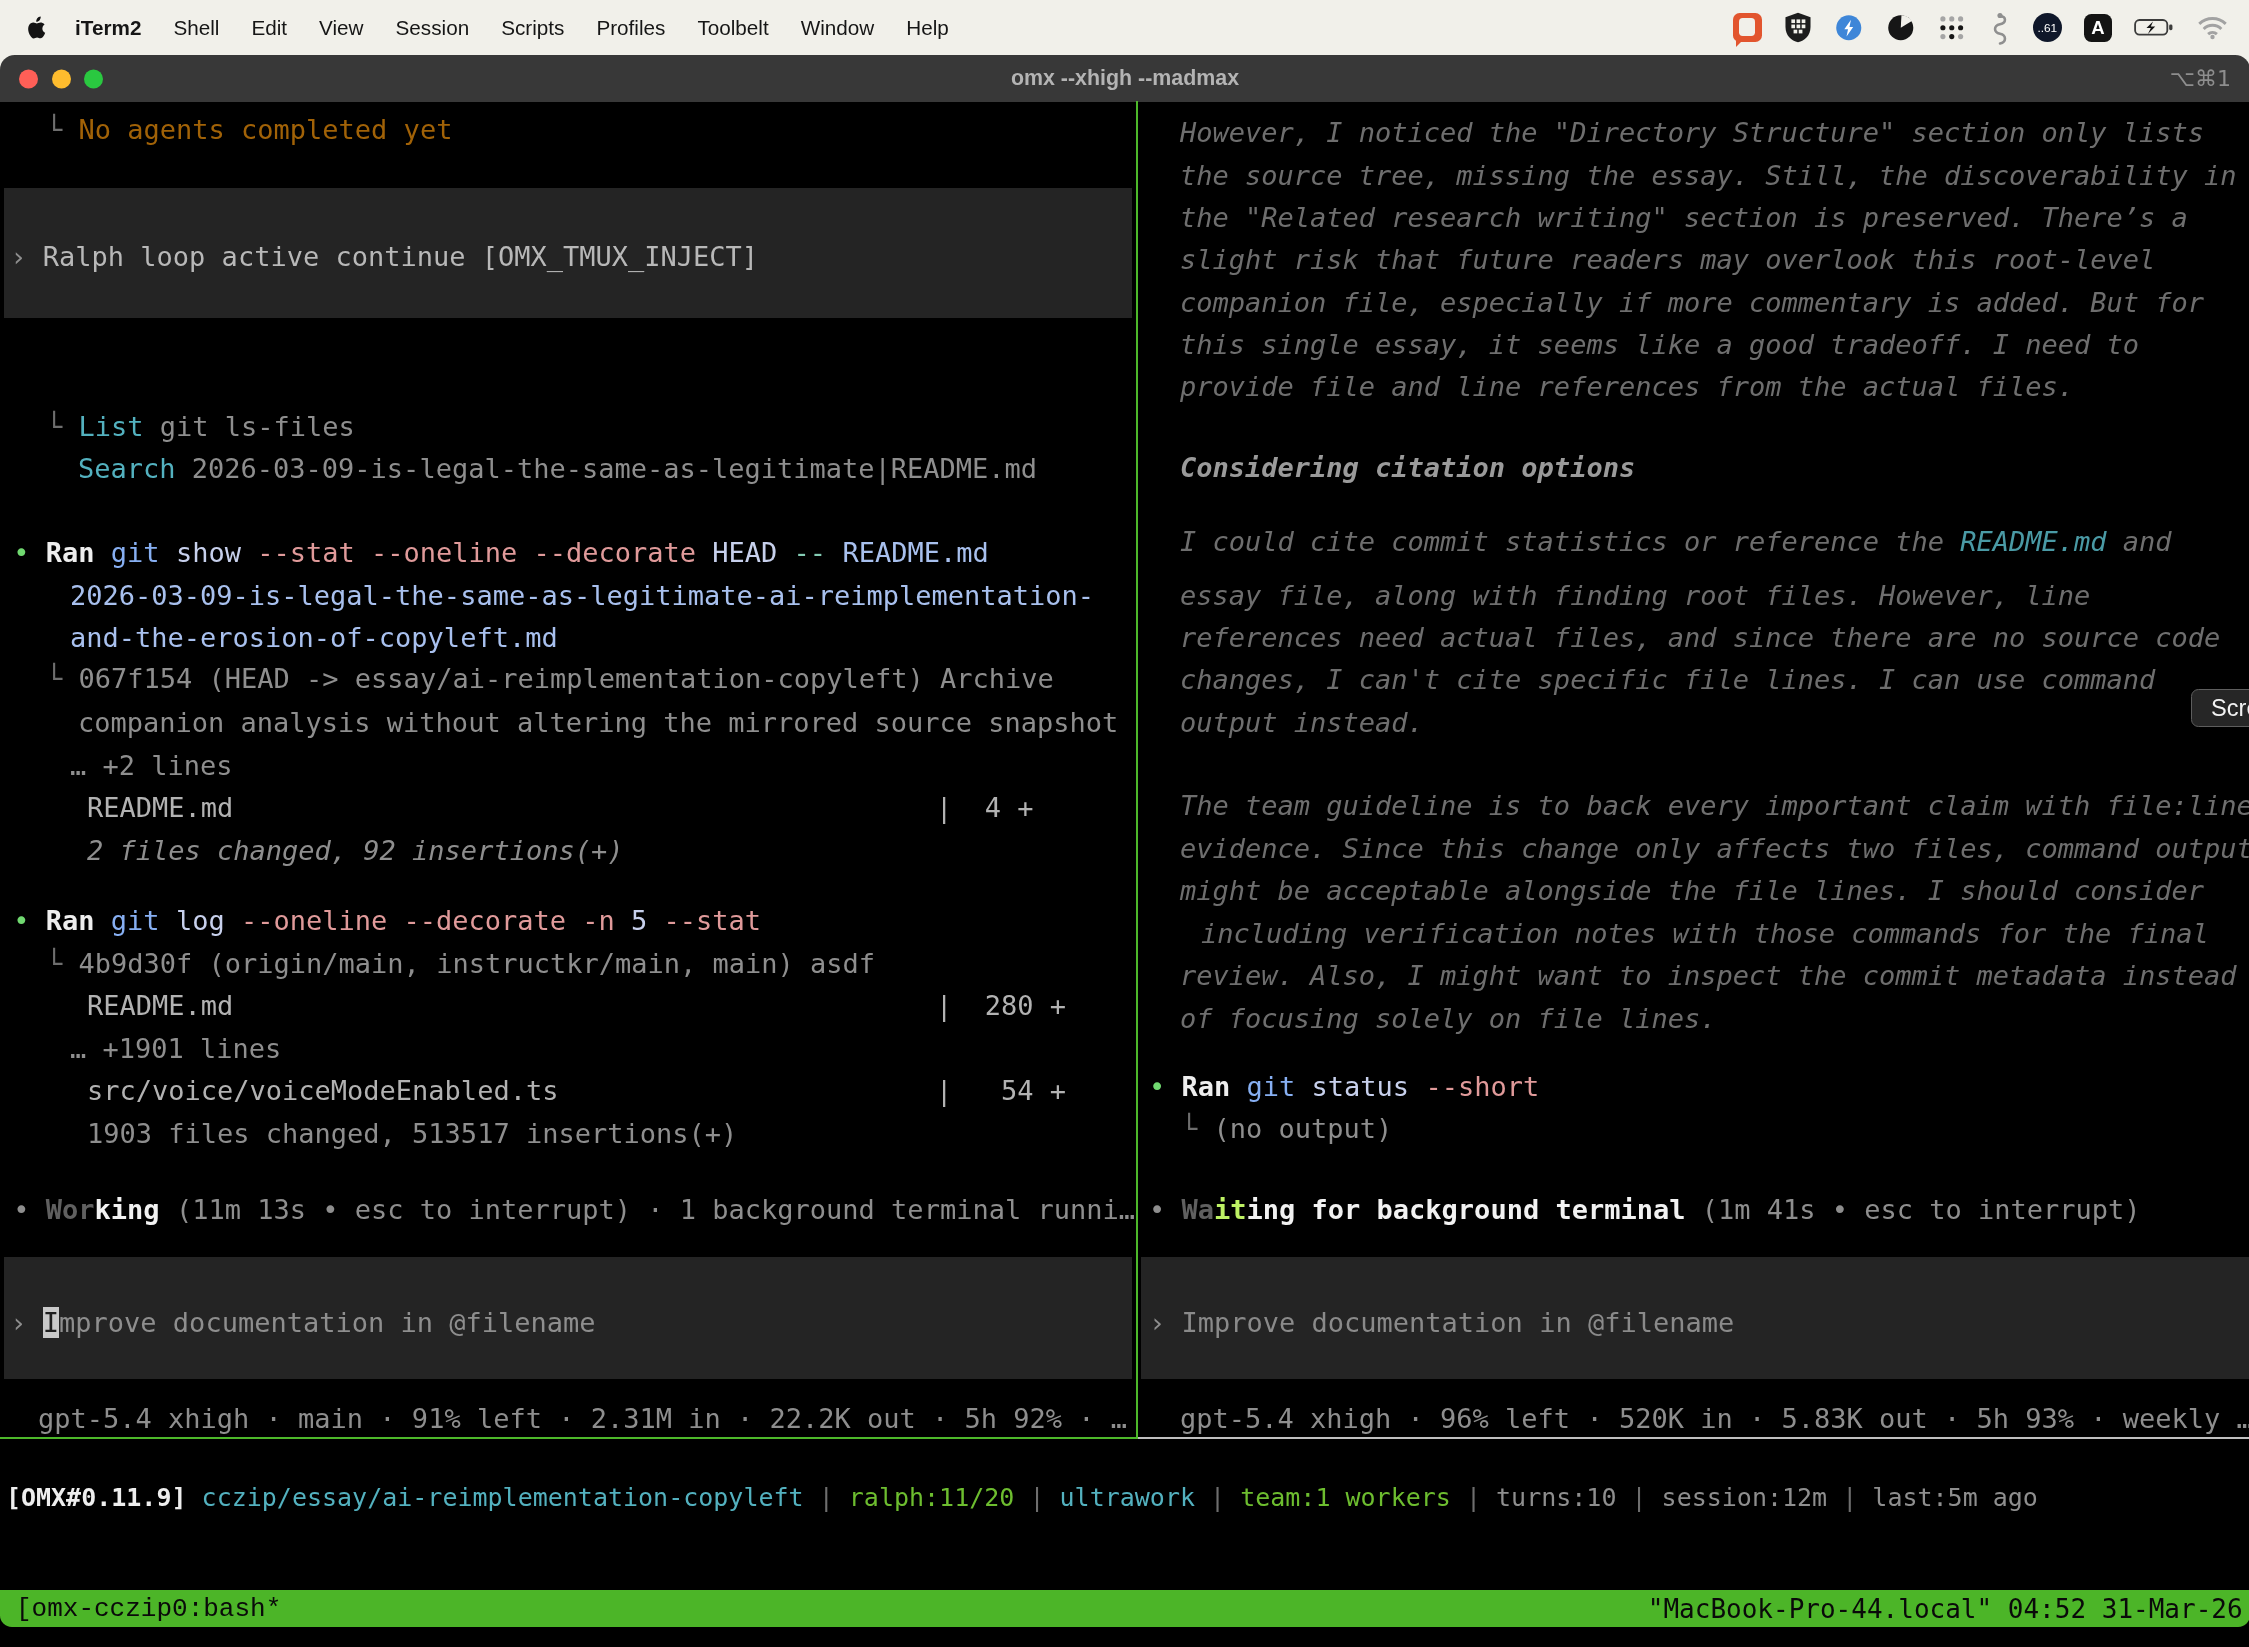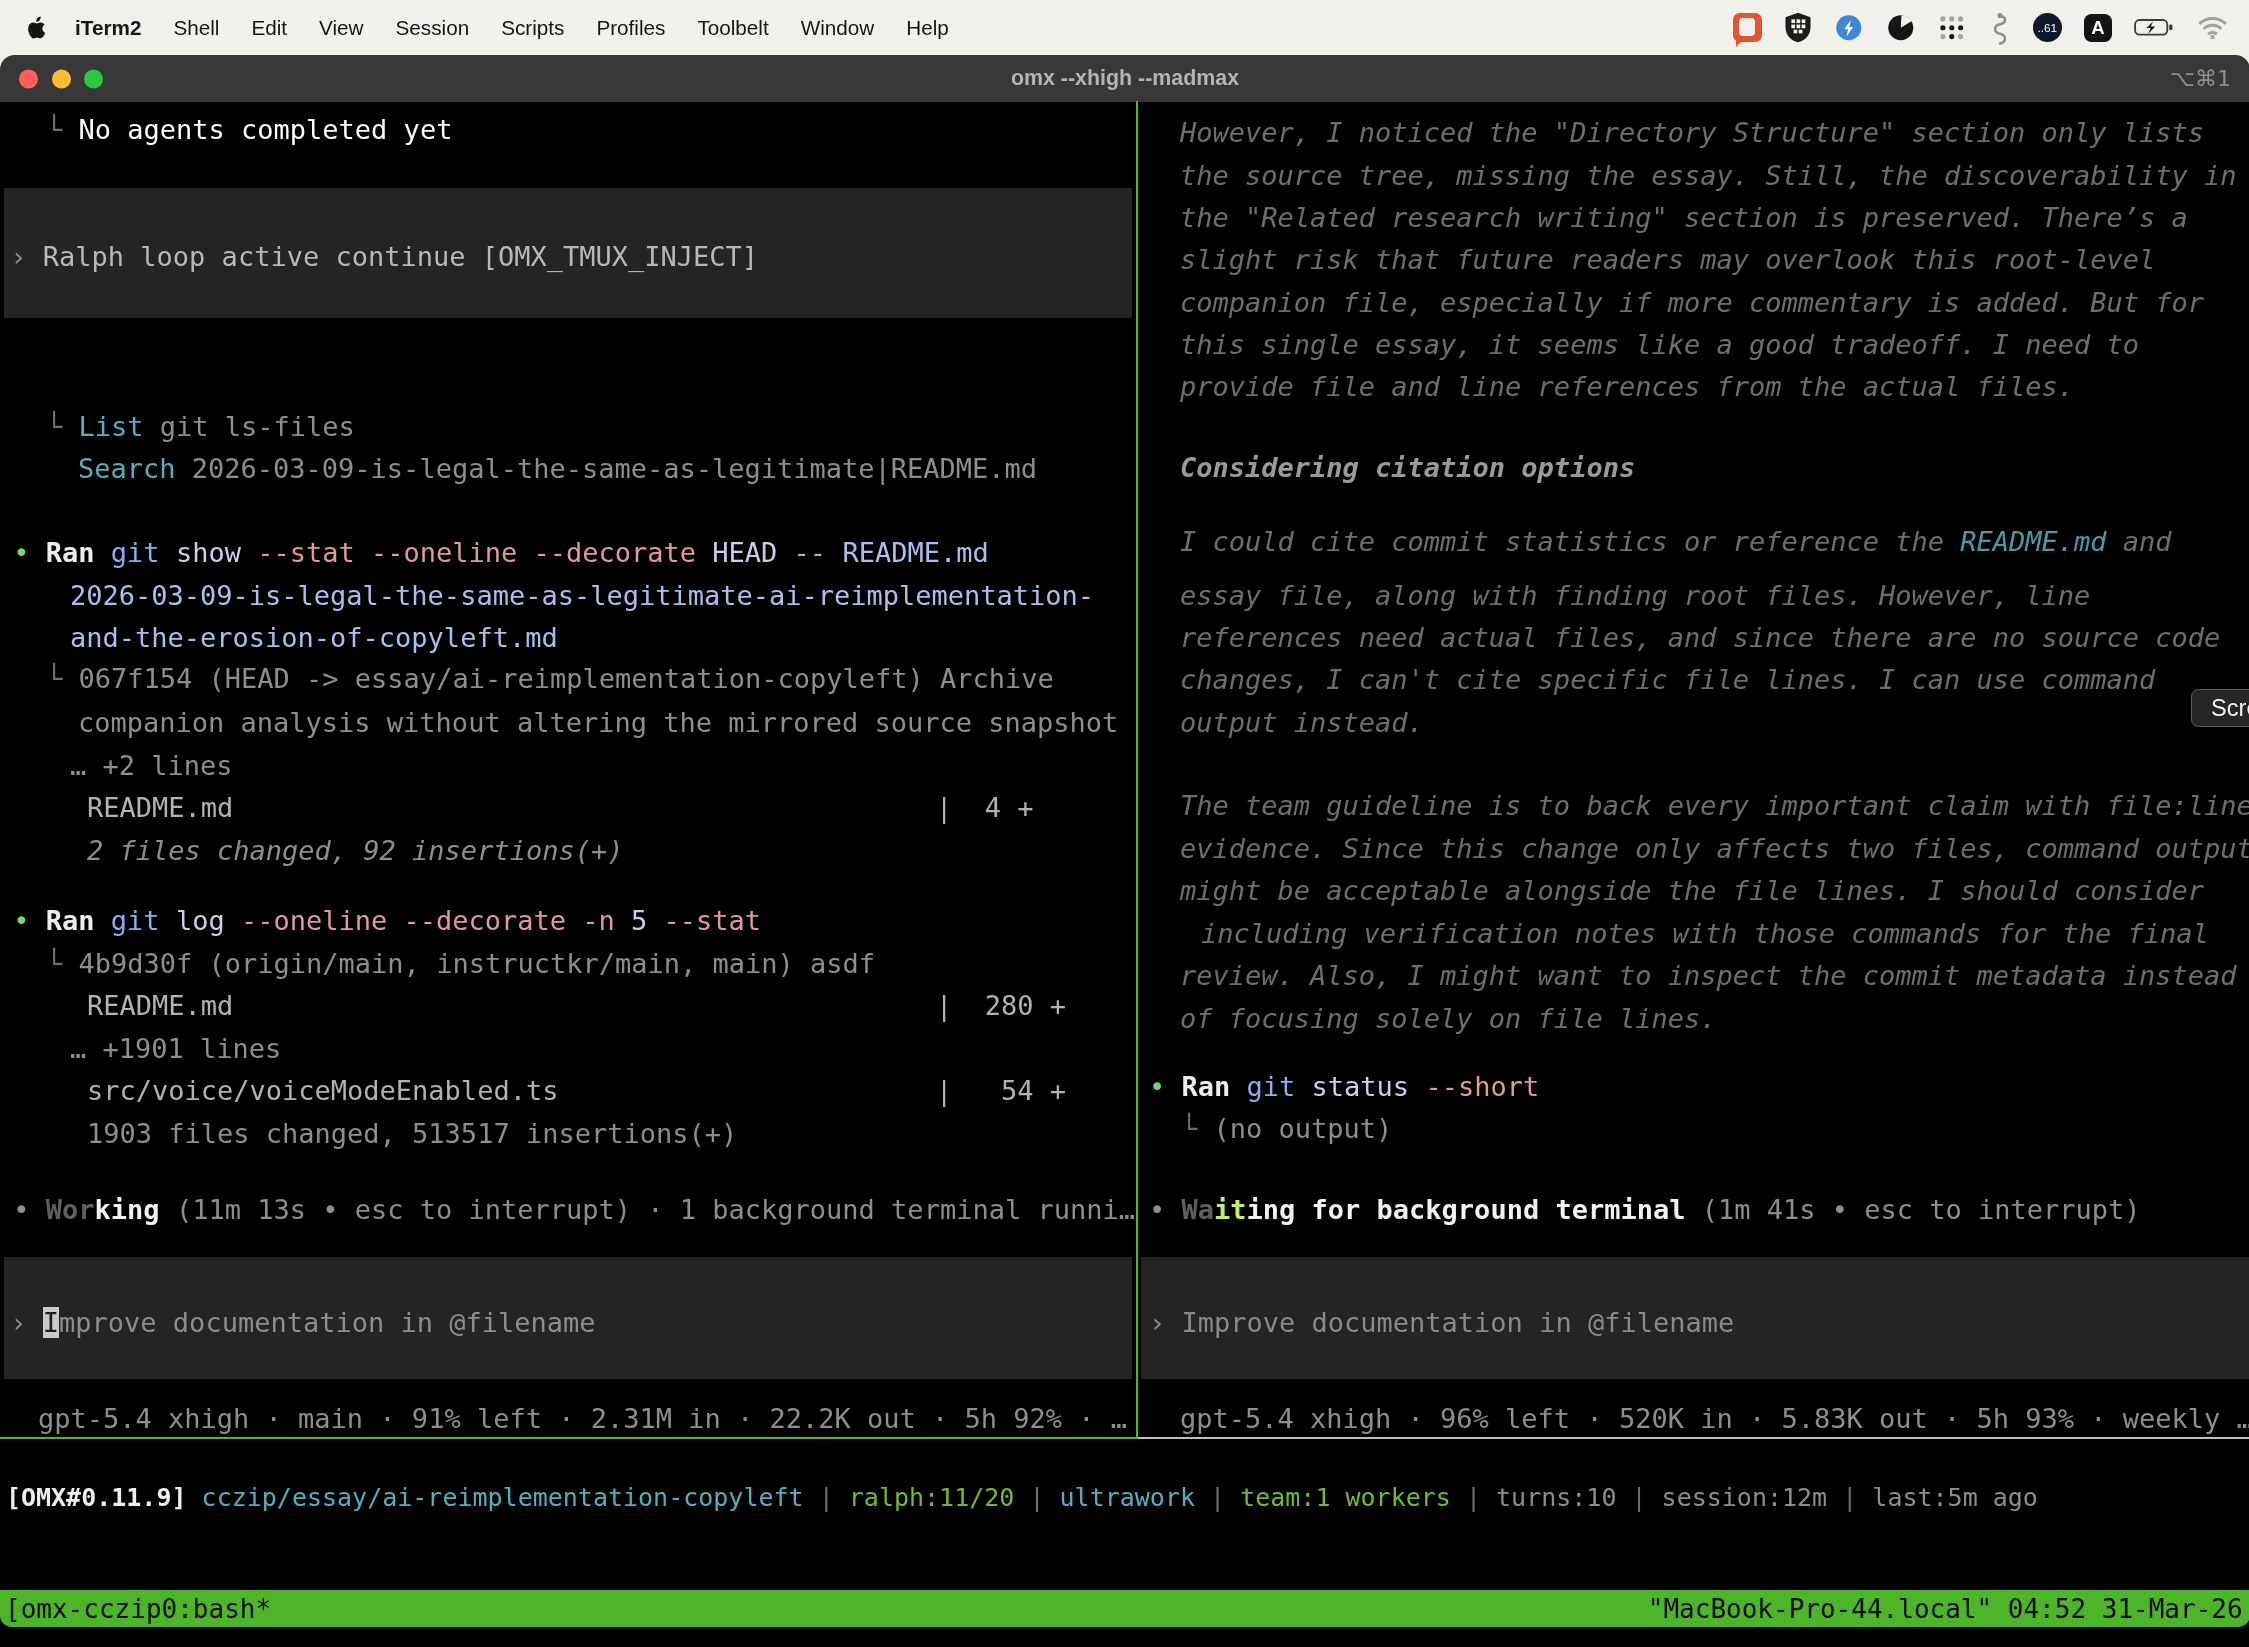--- a/index.html
+++ b/index.html
@@ -36,21 +36,21 @@
   #lines-layer,#omx-layer{position:absolute;inset:0;z-index:3;}
   #lines-layer{font-size:27px;}
   #omx-layer{font-size:25px;}
   .tl{position:absolute;left:0;width:100%;height:43px;line-height:43px;white-space:pre;}
   .tl.it{font-style:italic;}
   .seg-main,.seg-pipe{position:absolute;top:0;white-space:pre;}
   
   .c-dim{color:#6e6e6e;}
   .c-gray{color:#8e8e8e;}
   .c-gray2{color:#8a8a8a;}
-  .c-lt{color:#ffffff;}
+  .c-lt{color:#a16207;}
   .c-lt2{color:#b8b8b8;}
   .c-mid{color:#b2b2b2;}
   .c-white{color:#eeeeee;font-weight:700;}
   .c-teal{color:#53b1bf;}
   .c-tealdim{color:#4a9aa5;}
   .c-blue{color:#87aff2;}
   .c-lav{color:#c7d0ec;}
   .c-pink{color:#e09a9a;}
   .c-mint{color:#84ccb4;}
   .c-fileblue{color:#a8c0ee;}
@@ -58,21 +58,21 @@
   .c-green{color:#6dbd2f;text-align:center;}
   .c-hdg{color:#9a9a9a;font-weight:700;}
   .c-shimdark{color:#606060;font-weight:700;}
   .c-shimmid{color:#bef264;font-weight:700;}
   .c-shimlit{color:#f2f2f2;font-weight:700;}
   .c-cursor{background:#c9c9c9;color:#1e1e1e;}
   
   .tooltip{position:absolute;left:2191px;top:689px;width:103px;height:38px;background:#262626;border:1.5px solid #5e5e5e;border-radius:7.4px;color:#f2f2f2;font-family:"Liberation Sans","DejaVu Sans",sans-serif;font-size:23.6px;display:flex;align-items:center;padding-left:19px;z-index:6;box-sizing:border-box;}
   
   .tmuxbar{position:absolute;top:1590px;left:0;width:2250px;height:37px;background:#4cb528;border-radius:0 0 11.8px 11.8px;display:flex;align-items:center;justify-content:space-between;color:#0a0a0a;font-size:26px;z-index:3;white-space:pre;}
-  .tmux-left{margin-left:5px;}
+  .tmux-left{margin-left:16px;font-family:Liberation Mono, monospace;}
   .tmux-right{margin-right:7.4px;}
 </style>
 </head>
 <body>
 
 <div id="screen">
 
   <div class="menubar">
     <span class="apple-wrap">
       <svg width="19" height="23.6" viewBox="0 0 26 32">

